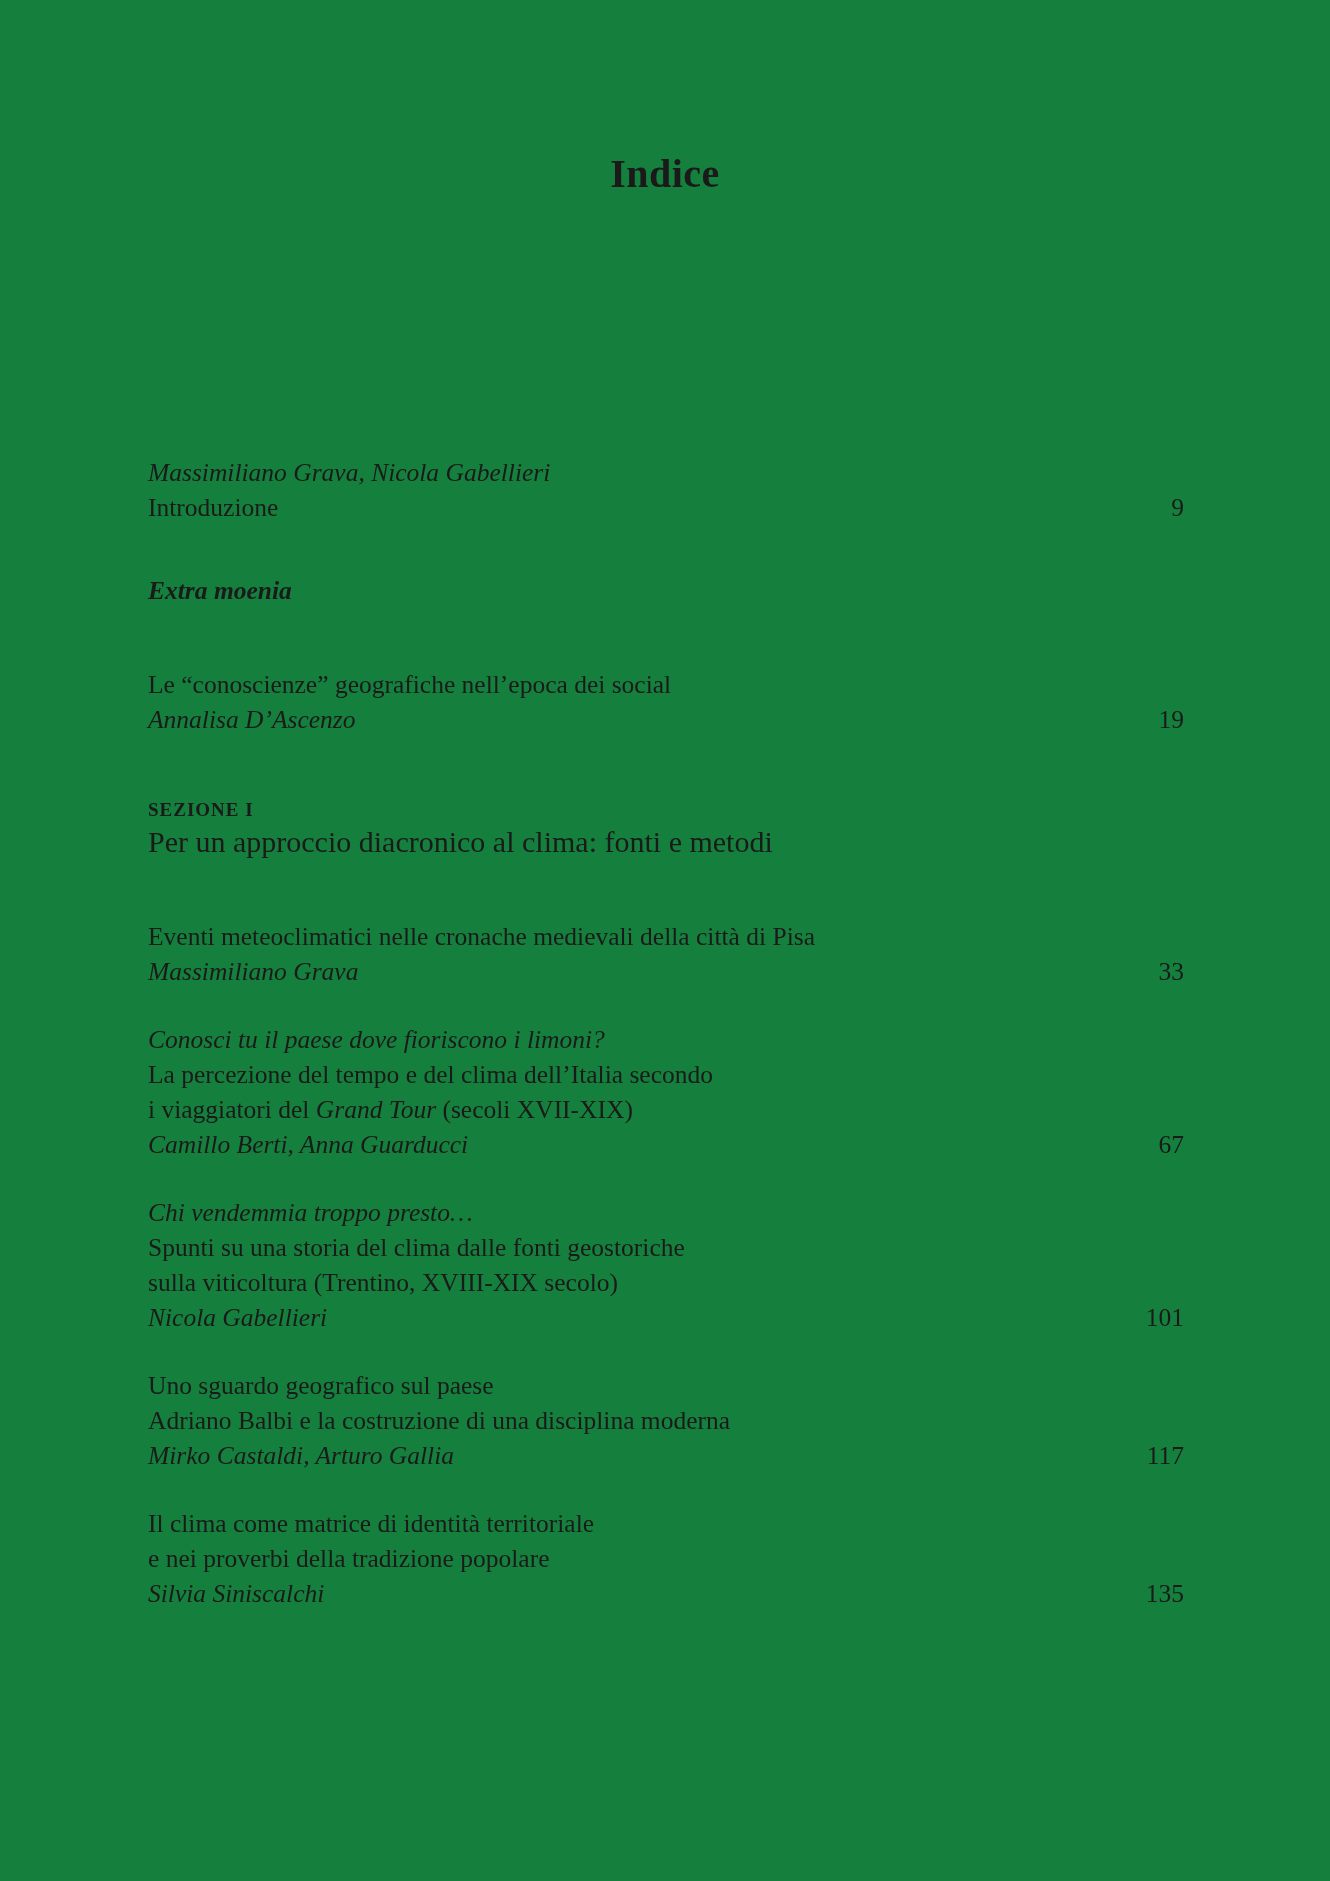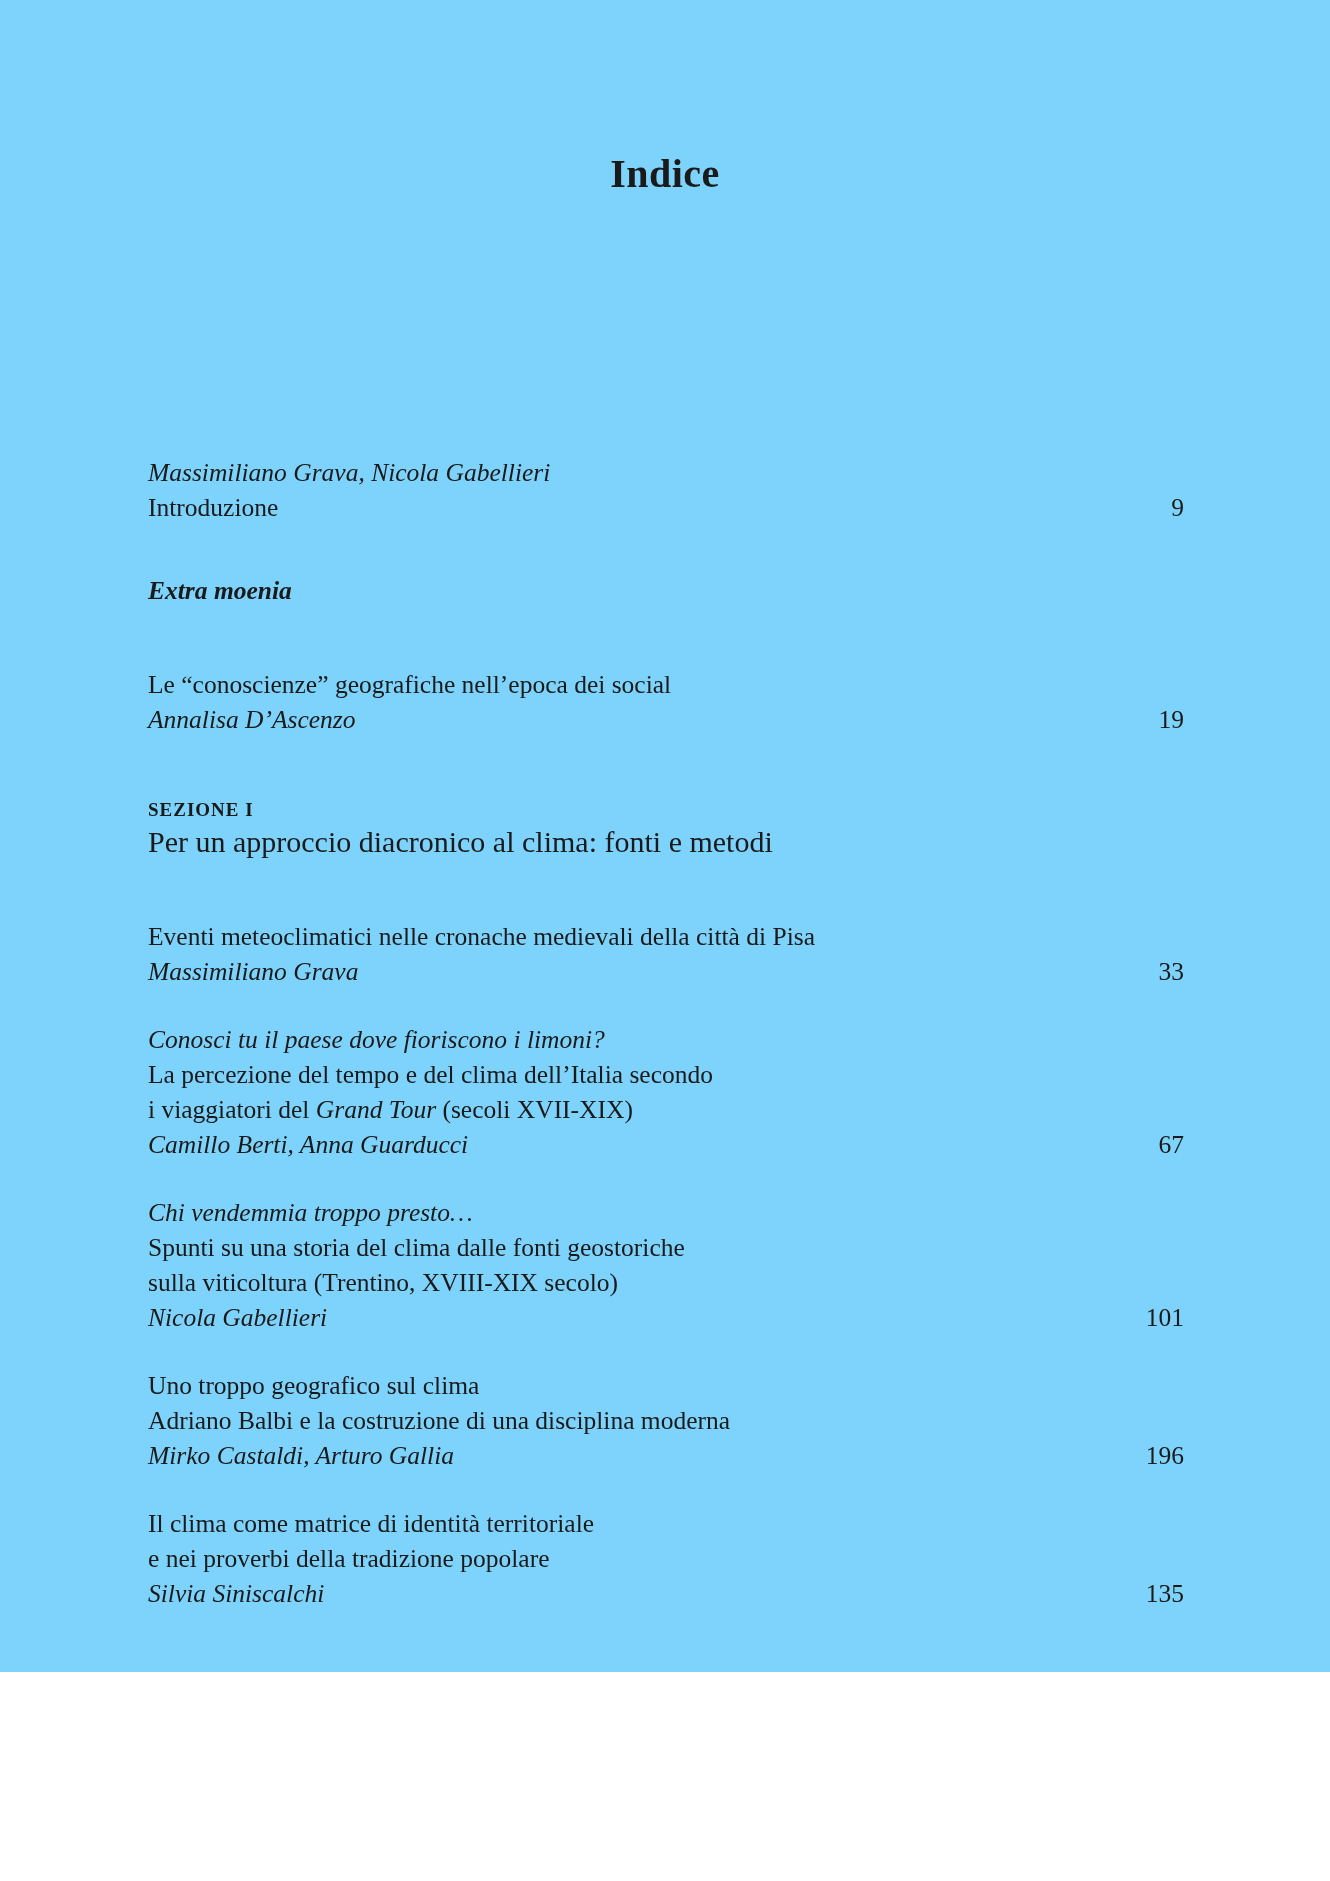--- a/index.html
+++ b/index.html
@@ -10,22 +10,22 @@
   body {
     width: 1330px;
     height: 1881px;
     font-family: "Liberation Serif", "DejaVu Serif", serif;
     color: #1a1a1a;
     overflow: hidden;
   }
   .page {
     position: relative;
     width: 1330px;
-    height: 1672px;
-    background: #7dd3fc;
+    height: 1881px;
+    background: #15803d;
     box-sizing: border-box;
   }
   .page-title {
     position: absolute;
     top: 150px;
     left: 0;
     width: 1330px;
     text-align: center;
     font-size: 40px;
     font-weight: bold;
@@ -138,25 +138,25 @@
         <div class="entry-lines">
           <div class="line italic">Chi vendemmia troppo presto…</div>
           <div class="line">Spunti su una storia del clima dalle fonti geostoriche</div>
           <div class="line">sulla viticoltura (Trentino, XVIII-XIX secolo)</div>
           <div class="line italic">Nicola Gabellieri</div>
         </div>
         <div class="page-num">101</div>
       </div>
       <div class="entry">
         <div class="entry-lines">
-          <div class="line">Uno troppo geografico sul clima</div>
+          <div class="line">Uno sguardo geografico sul paese</div>
           <div class="line">Adriano Balbi e la costruzione di una disciplina moderna</div>
           <div class="line italic">Mirko Castaldi, Arturo Gallia</div>
         </div>
-        <div class="page-num">196</div>
+        <div class="page-num">117</div>
       </div>
       <div class="entry">
         <div class="entry-lines">
           <div class="line">Il clima come matrice di identità territoriale</div>
           <div class="line">e nei proverbi della tradizione popolare</div>
           <div class="line italic">Silvia Siniscalchi</div>
         </div>
         <div class="page-num">135</div>
       </div>
     </div>

